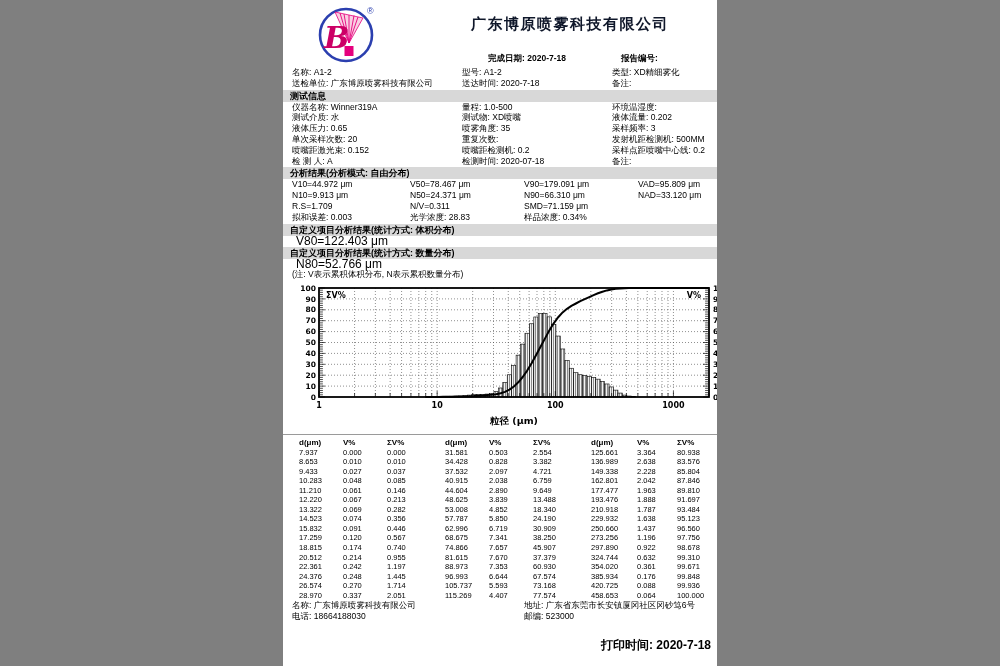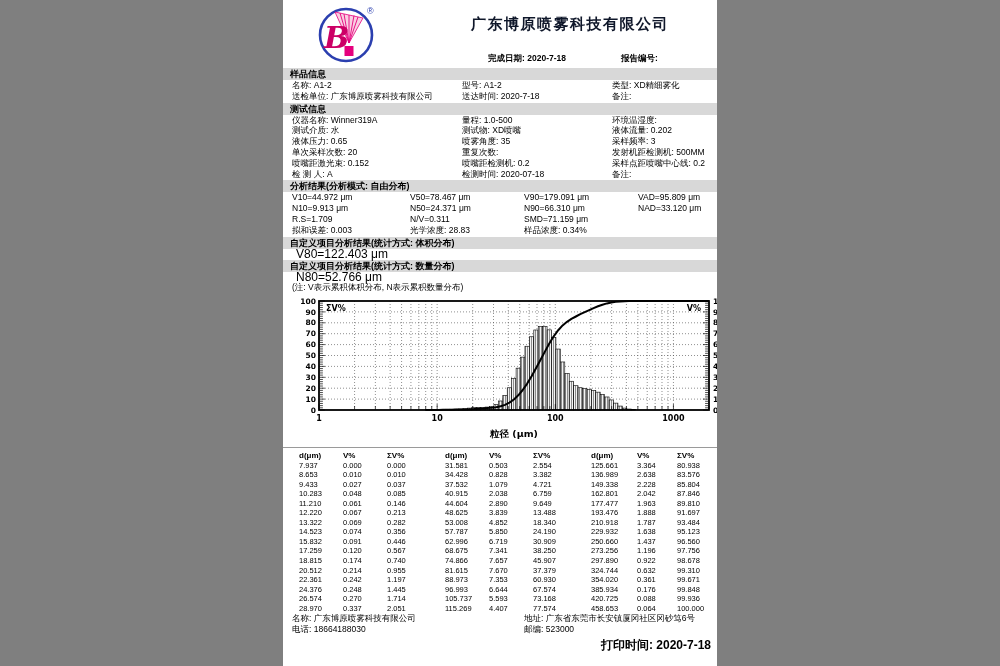--- a/index.html
+++ b/index.html
@@ -41,21 +41,20 @@
     <div class="title">广东博原喷雾科技有限公司</div>
     <div class="hdr-meta">
       <span class="hm1">
         <span>完成日期:</span>
         <span>2020-7-18</span>
       </span>
       <span class="hm2">报告编号:</span>
     </div>
   </div>
 
-  <div class="band">样品信息</div>
   <div>
       <div class="irow3">
         <span>名称: A1-2</span>
         <span>型号: A1-2</span>
         <span>类型: XD精细雾化</span>
       </div>
       <div class="irow3">
         <span>送检单位: 广东博原喷雾科技有限公司</span>
         <span>送达时间: 2020-7-18</span>
         <span>备注:</span>
@@ -418,21 +417,21 @@
         <span>3.382</span>
         <span>136.989</span>
         <span>2.638</span>
         <span>83.576</span>
       </div>
       <div class="trow">
         <span>9.433</span>
         <span>0.027</span>
         <span>0.037</span>
         <span>37.532</span>
-        <span>1.079</span>
+        <span>2.097</span>
         <span>4.721</span>
         <span>149.338</span>
         <span>2.228</span>
         <span>85.804</span>
       </div>
       <div class="trow">
         <span>10.283</span>
         <span>0.048</span>
         <span>0.085</span>
         <span>40.915</span>

